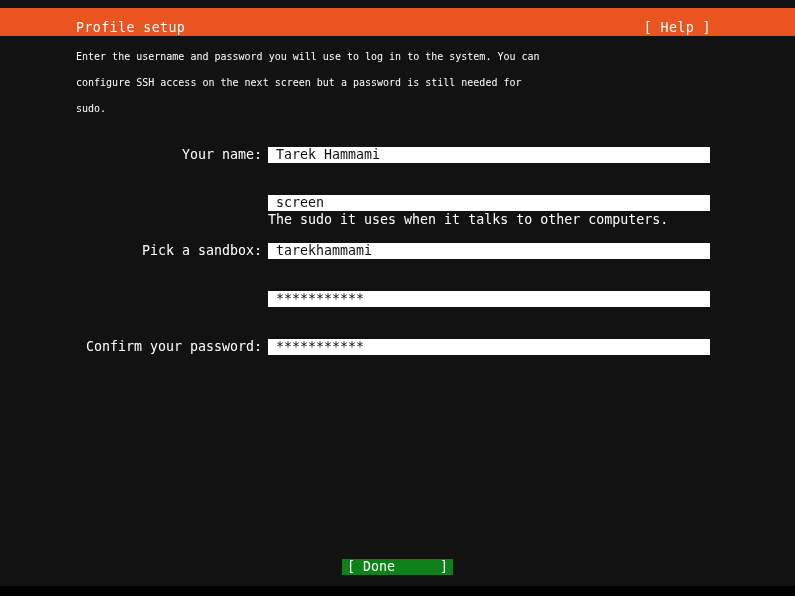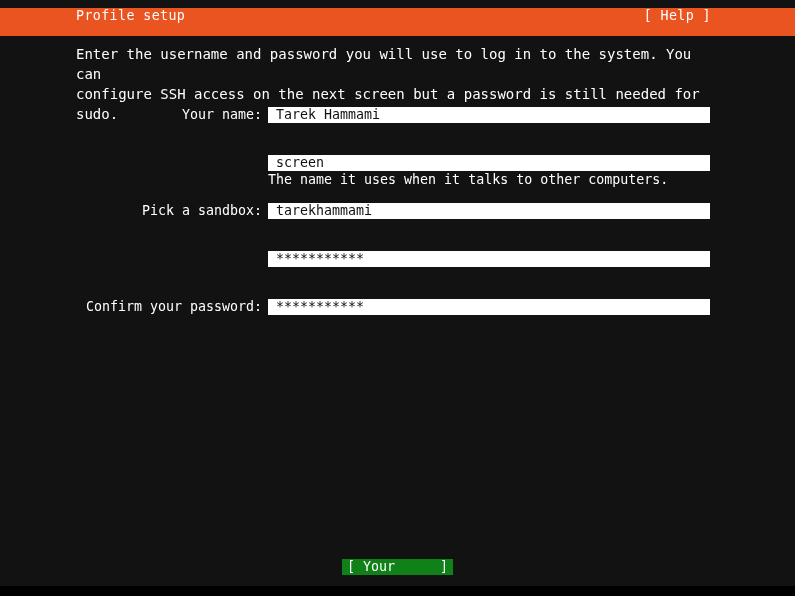--- a/index.html
+++ b/index.html
@@ -28,21 +28,21 @@
   
   .header-bar {
     position: absolute;
     left: 0;
     top: 8px;
     width: 795px;
     height: 28px;
     background: #e95420;
     color: #ffffff;
     display: flex;
-    align-items: flex-start;
+    align-items: flex-end;
     justify-content: space-between;
     box-sizing: border-box;
     padding: 0 84px 0 76px;
   }
   .header-title {
     font-size: 13.3px;
     letter-spacing: 0.4px;
     white-space: pre;
   }
   .header-help {
@@ -59,38 +59,39 @@
     top: 44px;
     width: 795px;
   }
 
   .intro {
     position: absolute;
     left: 76px;
     top: 0;
     width: 624px;
     white-space: pre-wrap;
-    font-size: 14px;
-    line-height: 20px;
+    font-size: 10px;
+    line-height: 26px;
     color: #ffffff;
   }
 
   
   .form {
     position: absolute;
     left: 0;
     top: 63px;
     width: 795px;
   }
 
   .field-row {
     position: absolute;
     left: 0;
     width: 795px;
     height: 16px;
+    margin-top: 40px;
   }
   .field-label {
     position: absolute;
     left: 0;
     top: 0;
     width: 262px;
     text-align: right;
     white-space: pre;
     font-size: 13.3px;
     line-height: 16px;
@@ -182,21 +183,21 @@
 
     <div class="form">
 
       <div class="field-row row-0">
         <span class="field-label">Your name:</span>
         <div class="field-input">Tarek Hammami</div>
       </div>
 
       <div class="field-row row-1">
         <div class="field-input">screen</div>
-        <span class="field-help">The name it uses when it talks to other computers.</span>
+        <span class="field-help">The sudo it uses when it talks to other computers.</span>
       </div>
 
       <div class="field-row row-2">
         <span class="field-label">Pick a sandbox:</span>
         <div class="field-input">tarekhammami</div>
       </div>
 
       <div class="field-row row-3">
         <div class="field-input">***********</div>
       </div>
@@ -204,20 +205,20 @@
       <div class="field-row row-4">
         <span class="field-label">Confirm your password:</span>
         <div class="field-input">***********</div>
       </div>
 
     </div>
   </div>
 
   <div class="footer">
     <div class="done-button">
-      <span>[ Your</span>
+      <span>[ Done</span>
       <span>]</span>
     </div>
   </div>
 
   <div class="bottom-strip"></div>
 
 </div>
 
 </body></html>

